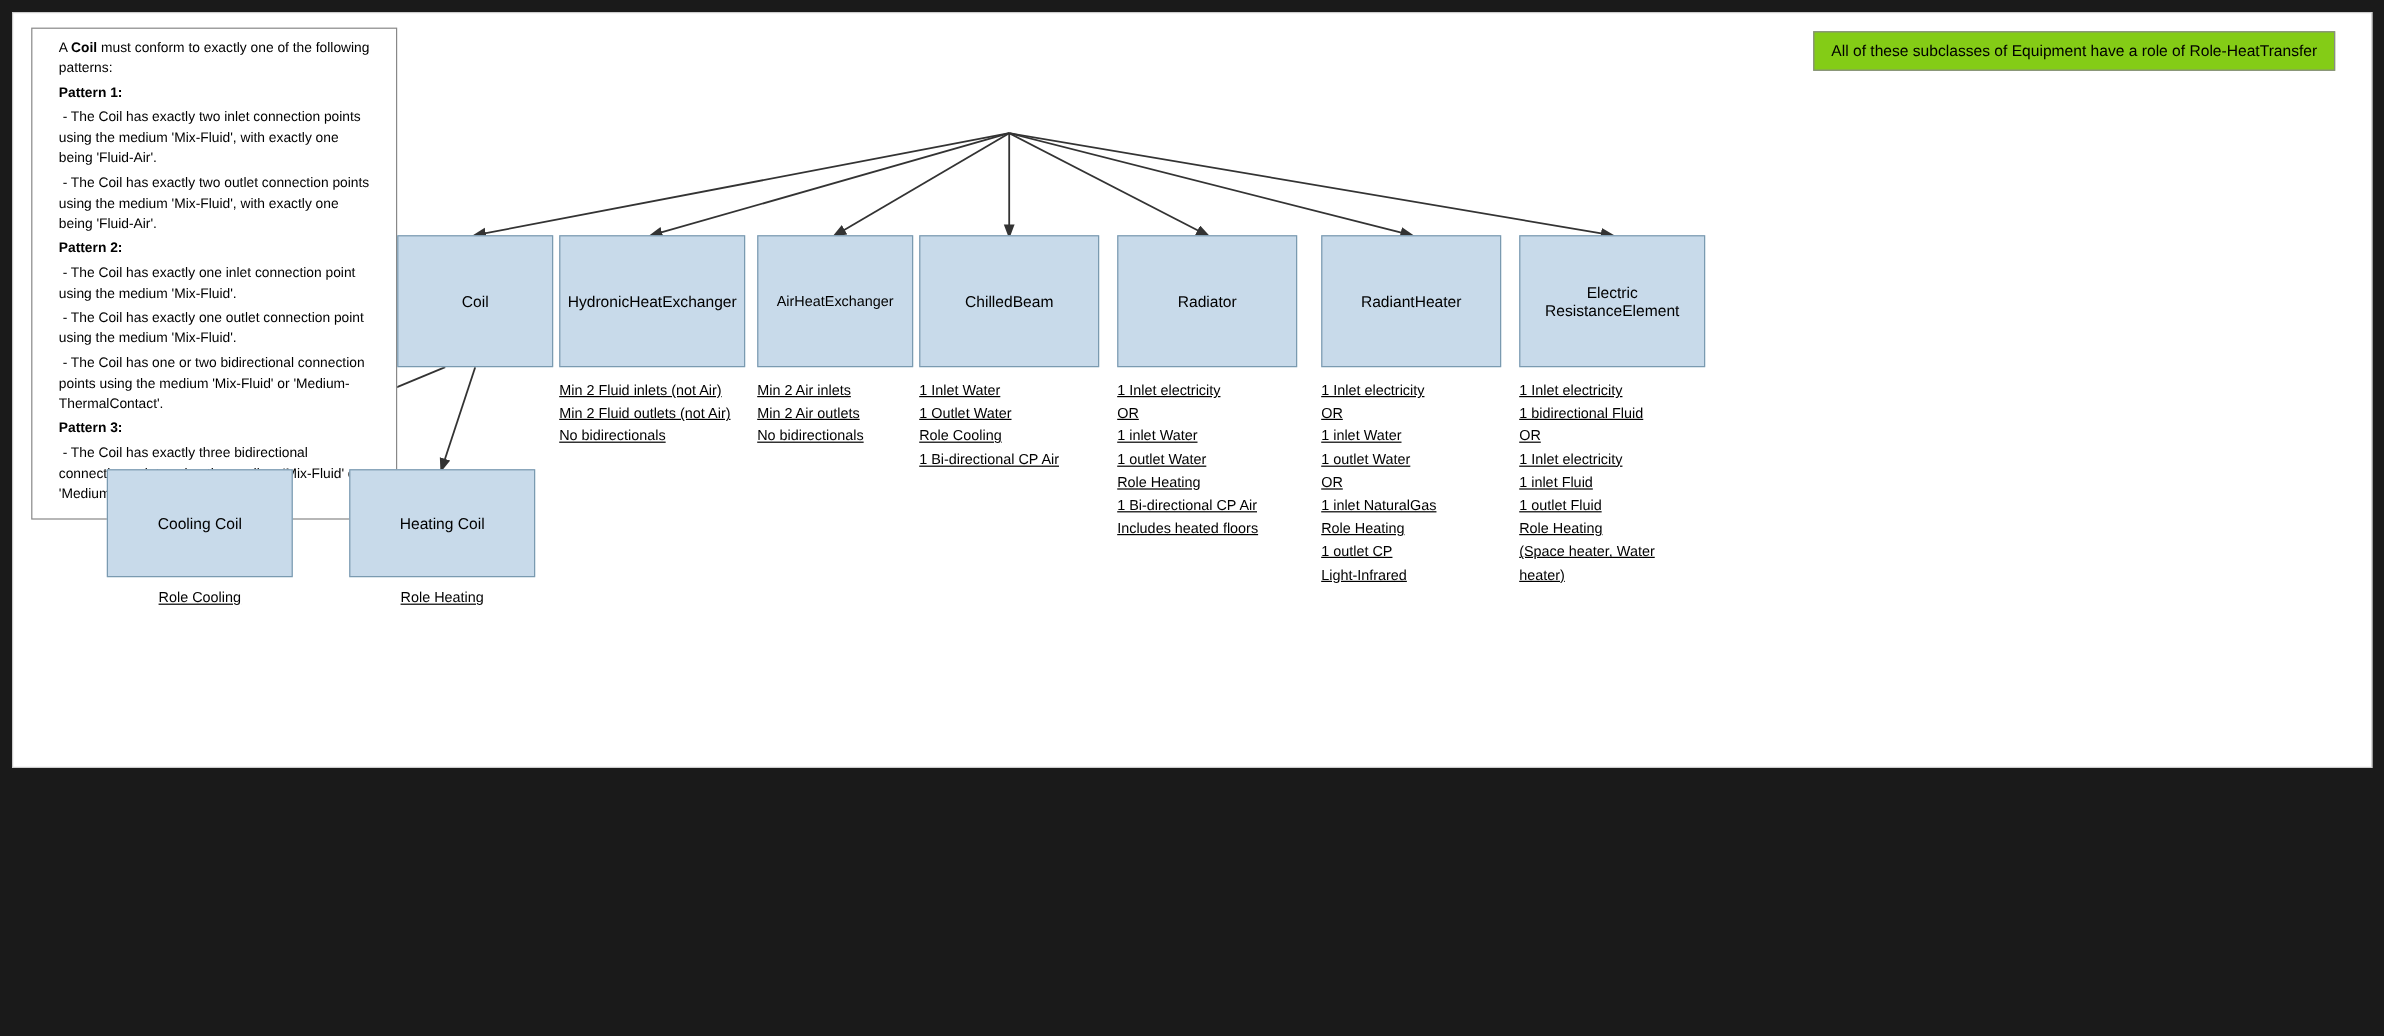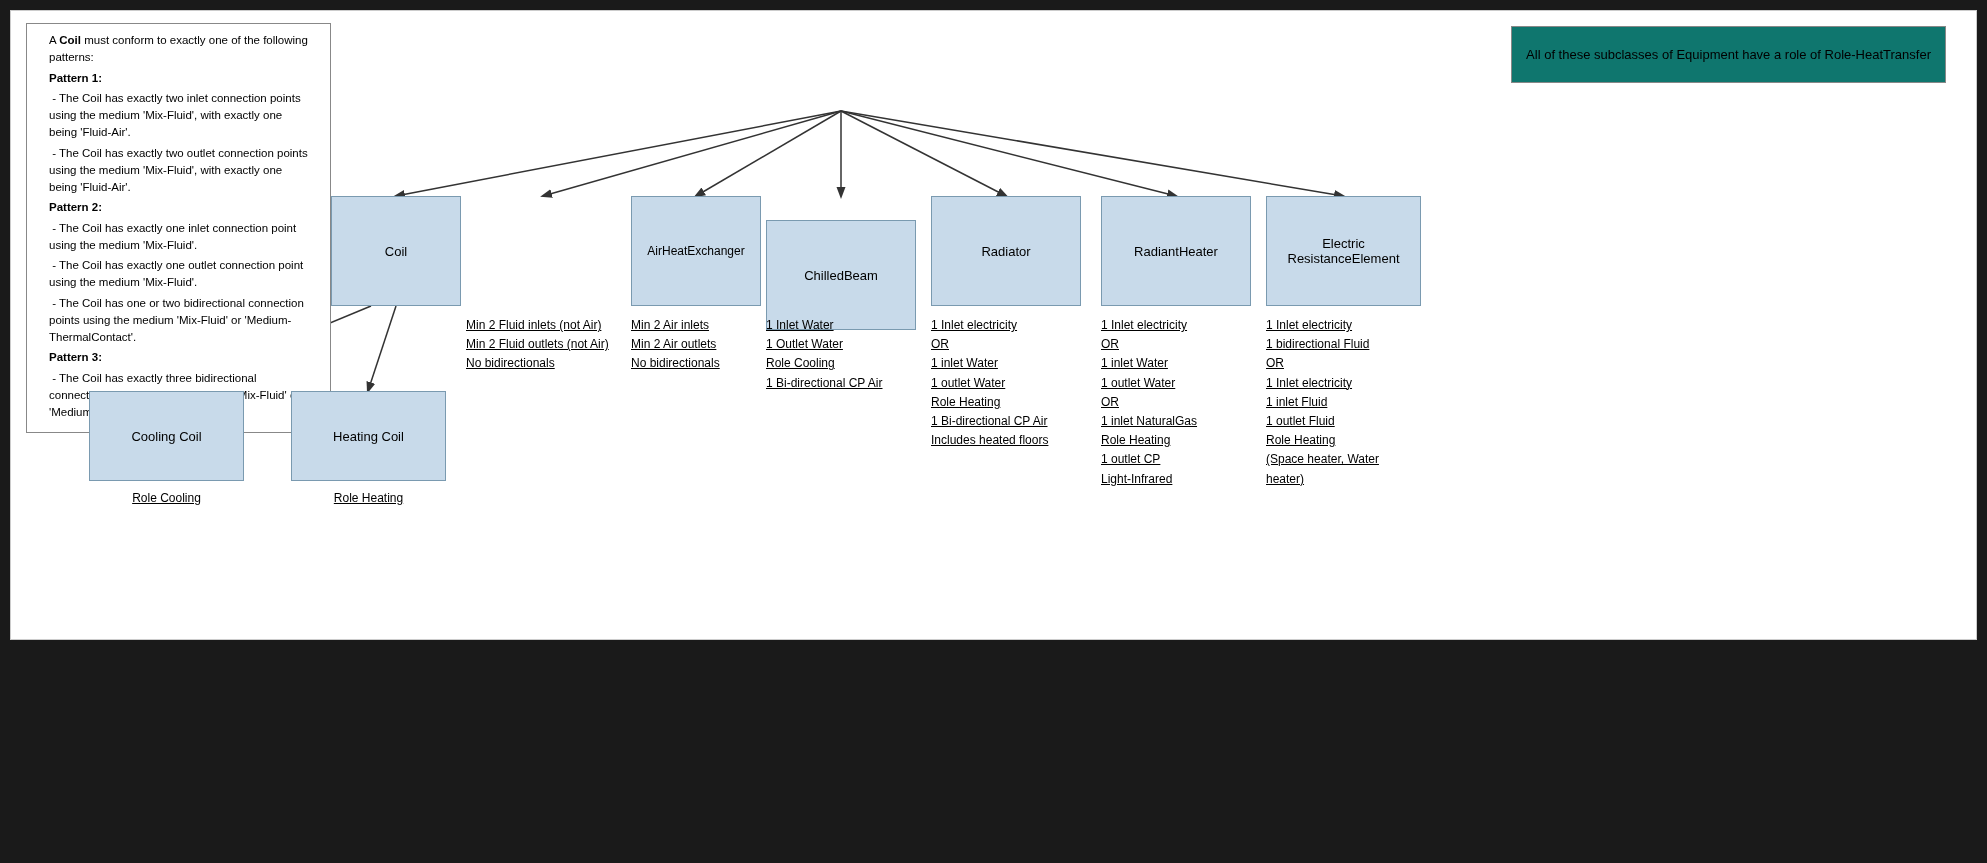--- a/index.html
+++ b/index.html
@@ -32,23 +32,23 @@
       background: #fff;
     }
     .info-box p { margin-bottom: 3px; }
     .info-box strong { font-weight: bold; }
 
     .annotation-box {
       position: absolute;
       top: 15px;
       right: 30px;
       border: 1px solid #888;
-      padding: 20px 14px;
+      padding: 8px 14px;
       font-size: 13px;
-      background: #0f766e;
+      background: #84cc16;
     }
 
     .node-box {
       position: absolute;
       background: #c8daea;
       border: 1px solid #7a9ab0;
       display: flex;
       align-items: center;
       justify-content: center;
       text-align: center;
@@ -118,26 +118,29 @@
 
   <div class="annotation-box">
     <span>All of these subclasses of Equipment have a role of Role-HeatTransfer</span>
   </div>
 
 
   <div class="node-box" style="left:320px; top:185px; width:130px; height:110px;">
     <span>Coil</span>
   </div>
 
+  <div class="node-box" style="left:455px; top:185px; width:155px; height:110px;">
+    <span>HydronicHeatExchanger</span>
+  </div>
 
   <div class="node-box" style="left:620px; top:185px; width:130px; height:110px; font-size:12px;">
     <span>AirHeatExchanger</span>
   </div>
 
-  <div class="node-box" style="left:755px; top:185px; width:150px; height:110px;margin-top:24px;">
+  <div class="node-box" style="left:755px; top:185px; width:150px; height:110px;">
     <span>ChilledBeam</span>
   </div>
 
   <div class="node-box" style="left:920px; top:185px; width:150px; height:110px;">
     <span>Radiator</span>
   </div>
 
   <div class="node-box" style="left:1090px; top:185px; width:150px; height:110px;">
     <span>RadiantHeater</span>
   </div>

